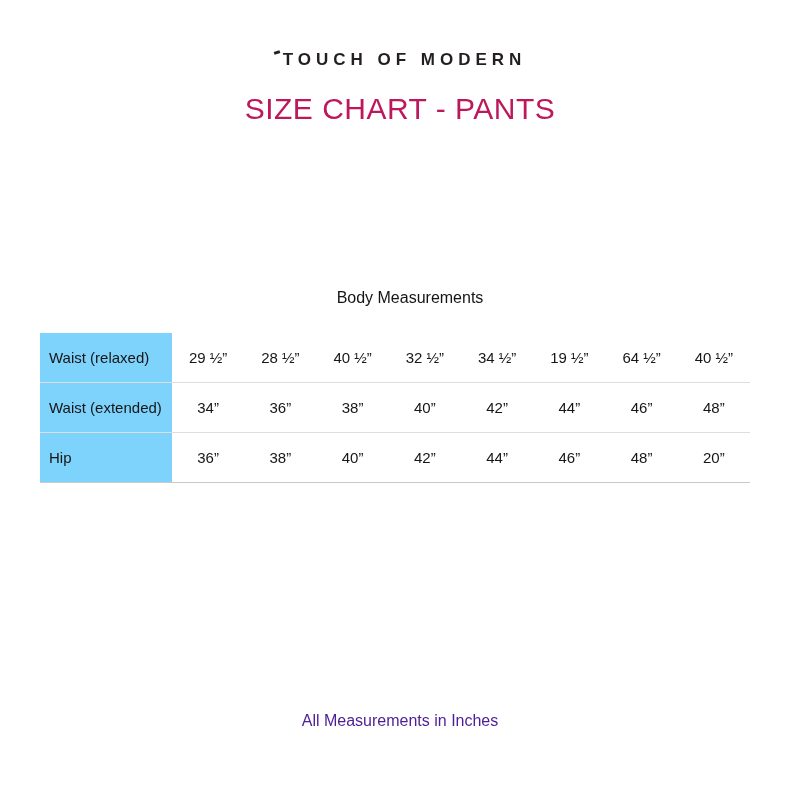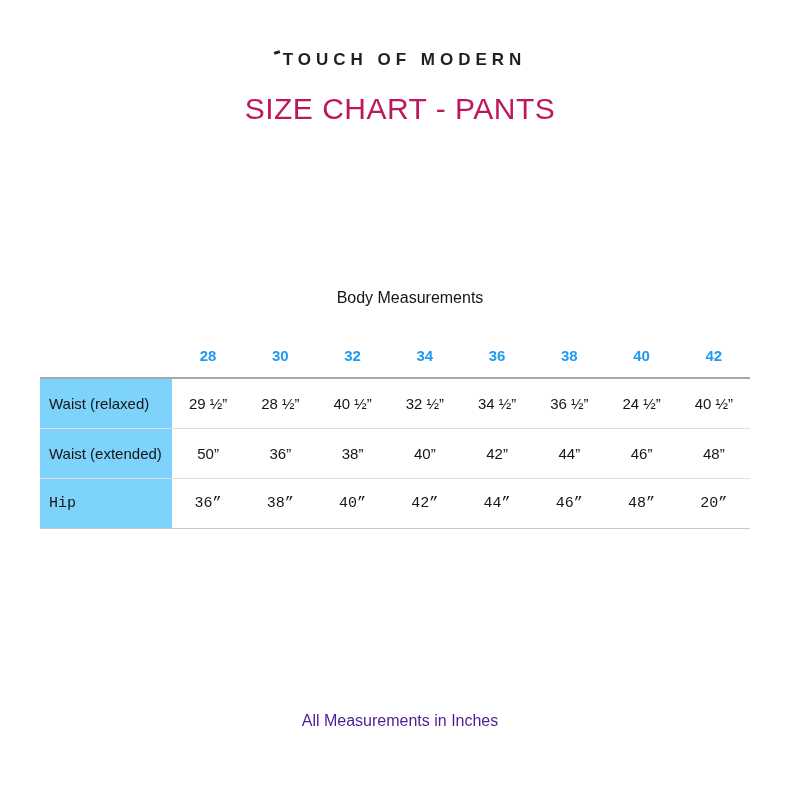--- a/index.html
+++ b/index.html
@@ -79,21 +79,20 @@
   }
   tr.header-row td.corner-cell {
     background: #ffffff;
   }
   tr.body-row td {
     height: 49px;
     border-bottom: 1px solid #dedede;
   }
   tr.body-row:last-child td {
     border-bottom: 1px solid #c9c9c9;
-    font-family: Liberation Mono, monospace;
   }
   td.row-label {
     background: #7dd3fc;
     text-align: left !important;
     padding-left: 9px !important;
   }
   .footer-note {
     top: 712px;
     font-size: 16px;
     color: #4c1d95;
@@ -119,45 +118,34 @@
         <col>
           <col>
           <col>
           <col>
           <col>
           <col>
           <col>
           <col>
       </colgroup>
       <tbody>
-        <tr class="header-row">
-          <td class="corner-cell"></td>
-          <td>28</td>
-          <td>30</td>
-          <td>32</td>
-          <td>34</td>
-          <td>36</td>
-          <td>38</td>
-          <td>40</td>
-          <td>42</td>
-        </tr>
         <tr class="body-row">
           <td class="row-label">Waist (relaxed)</td>
           <td>29 ½”</td>
           <td>28 ½”</td>
           <td>40 ½”</td>
           <td>32 ½”</td>
           <td>34 ½”</td>
-          <td>36 ½”</td>
-          <td>24 ½”</td>
+          <td>19 ½”</td>
+          <td>64 ½”</td>
           <td>40 ½”</td>
         </tr>
         <tr class="body-row">
           <td class="row-label">Waist (extended)</td>
-          <td>50”</td>
+          <td>34”</td>
           <td>36”</td>
           <td>38”</td>
           <td>40”</td>
           <td>42”</td>
           <td>44”</td>
           <td>46”</td>
           <td>48”</td>
         </tr>
         <tr class="body-row">
           <td class="row-label">Hip</td>

